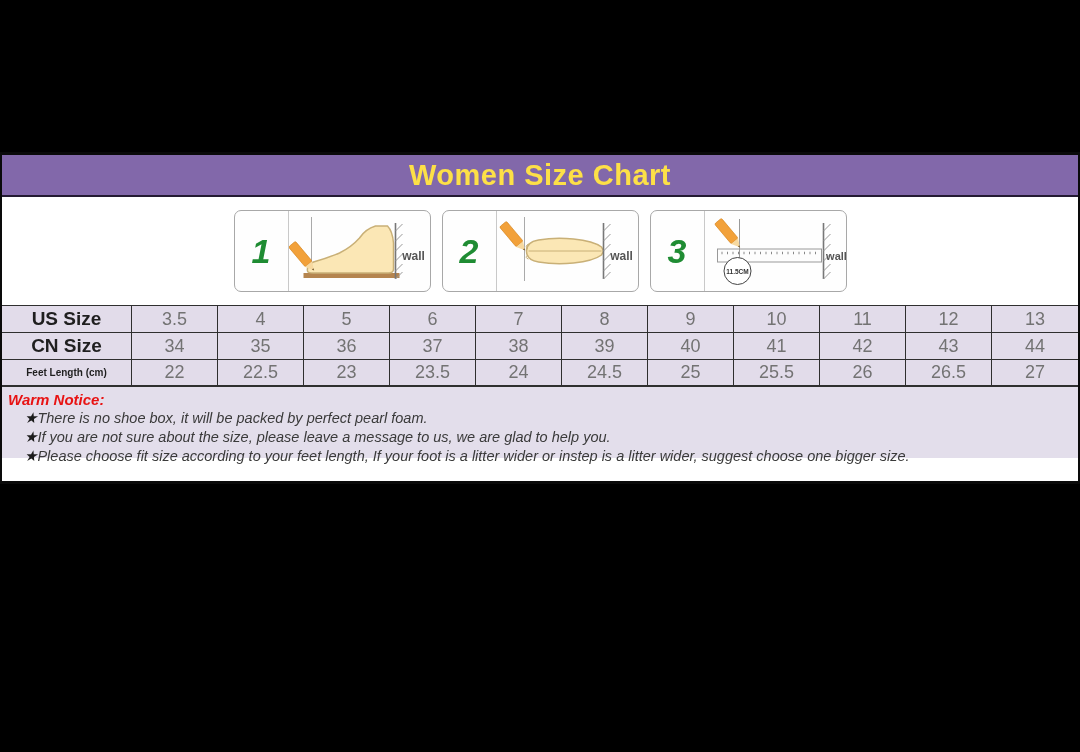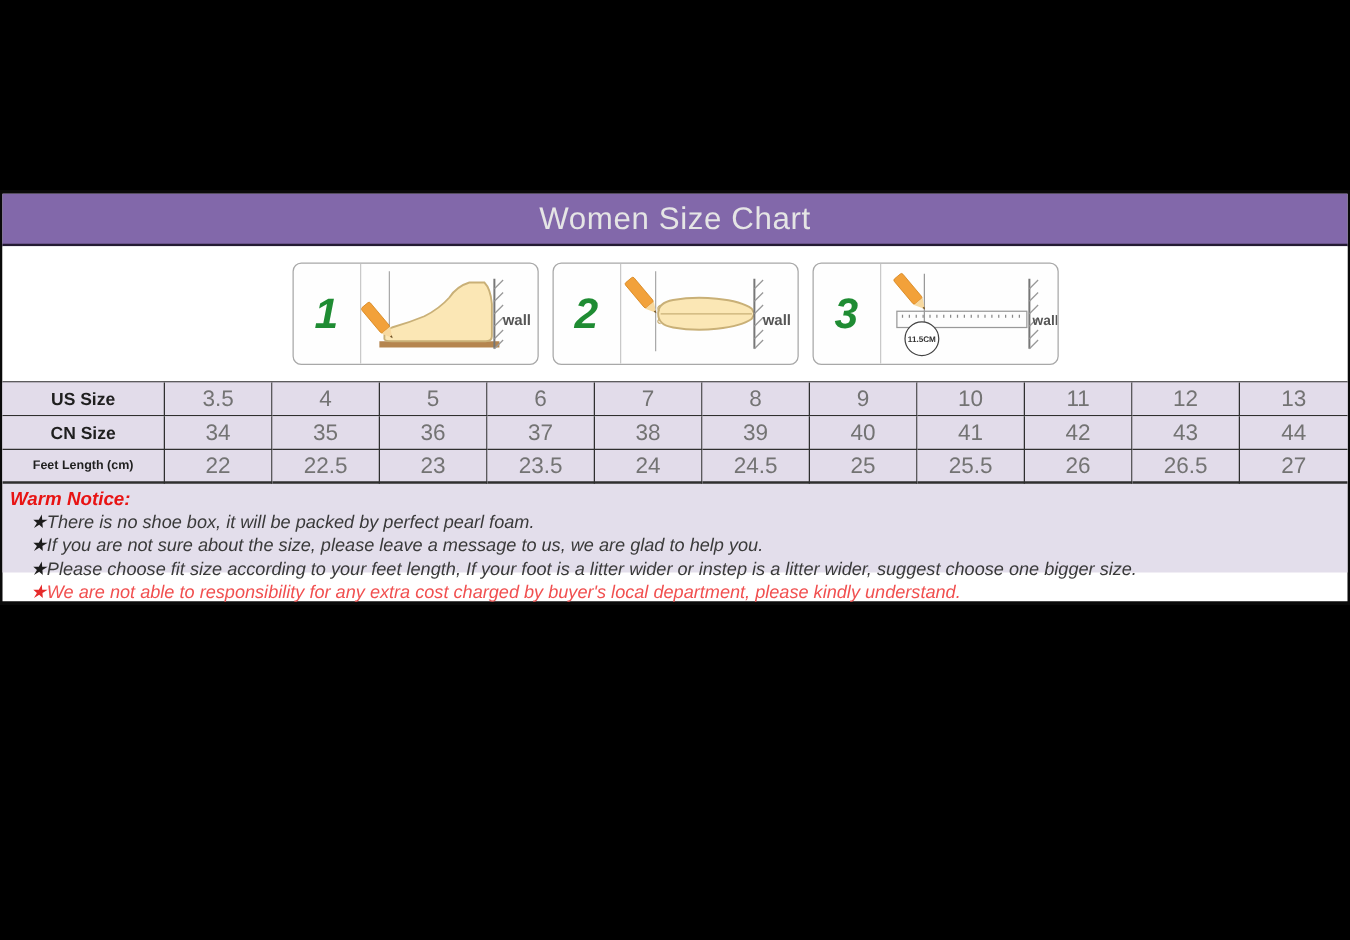--- a/index.html
+++ b/index.html
@@ -20,21 +20,21 @@
     border-bottom-width: 3px;
   }
   
   .chart-header {
     height: 42px;
     background: #8268aa;
     border-bottom: 2px solid #241b33;
     display: flex; align-items: center; justify-content: center;
   }
   .chart-title {
-    font-size: 25px; font-weight: normal; color: #e5e5e5; letter-spacing: 0.5px;
+    font-size: 29px; font-weight: bold; color: #fde047; letter-spacing: 0.5px;
   }
   
   .steps {
     height: 108px;
     background: #ffffff;
     display: flex; align-items: center; justify-content: center;
     gap: 11px;
   }
   .step-box {
     width: 197px; height: 82px;
@@ -61,21 +61,21 @@
   }
   .tcell {
     border-right: 1px solid #2f2f2f;
     border-bottom: 1px solid #2f2f2f;
     display: flex; align-items: center; justify-content: center;
     font-size: 18px; color: #737373;
     background: #e2dcea;
   }
   .trow .tcell:last-child { border-right: none; }
   .trow:last-child .tcell { border-bottom: 2px solid #2f2f2f; }
-  .tcell.label { font-size: 14px; font-weight: bold; color: #1f1f1f; }
+  .tcell.label { font-size: 19px; font-weight: bold; color: #1f1f1f; }
   .trow:last-child .tcell.label { font-size: 10px; }
   
   .notice {
     height: 71px;
     background: #e3deeb;
     padding: 3px 24px 0 6px;
     font-style: italic;
   }
   .notice-heading {
     font-size: 15px; font-weight: bold; color: #e81313;
@@ -199,16 +199,15 @@
       <div class="tcell">26.5</div>
       <div class="tcell">27</div>
     </div>
   </div>
 
   <div class="notice">
     <div class="notice-heading">Warm Notice:</div>
     <div class="notice-line"><span class="star">★</span><span>There is no shoe box, it will be packed by perfect pearl foam.</span></div>
     <div class="notice-line"><span class="star">★</span><span>If you are not sure about the size, please leave a message to us, we are glad to help you.</span></div>
     <div class="notice-line"><span class="star">★</span><span>Please choose fit size according to your feet length, If your foot is a litter wider or instep is a litter wider, suggest choose one bigger size.</span></div>
-    <div class="notice-line red"><span class="star">★</span><span>We are not able to responsibility for any extra cost charged by buyer's local department, please kindly understand.</span></div>
   </div>
 
 </div>
 
 </body></html>

